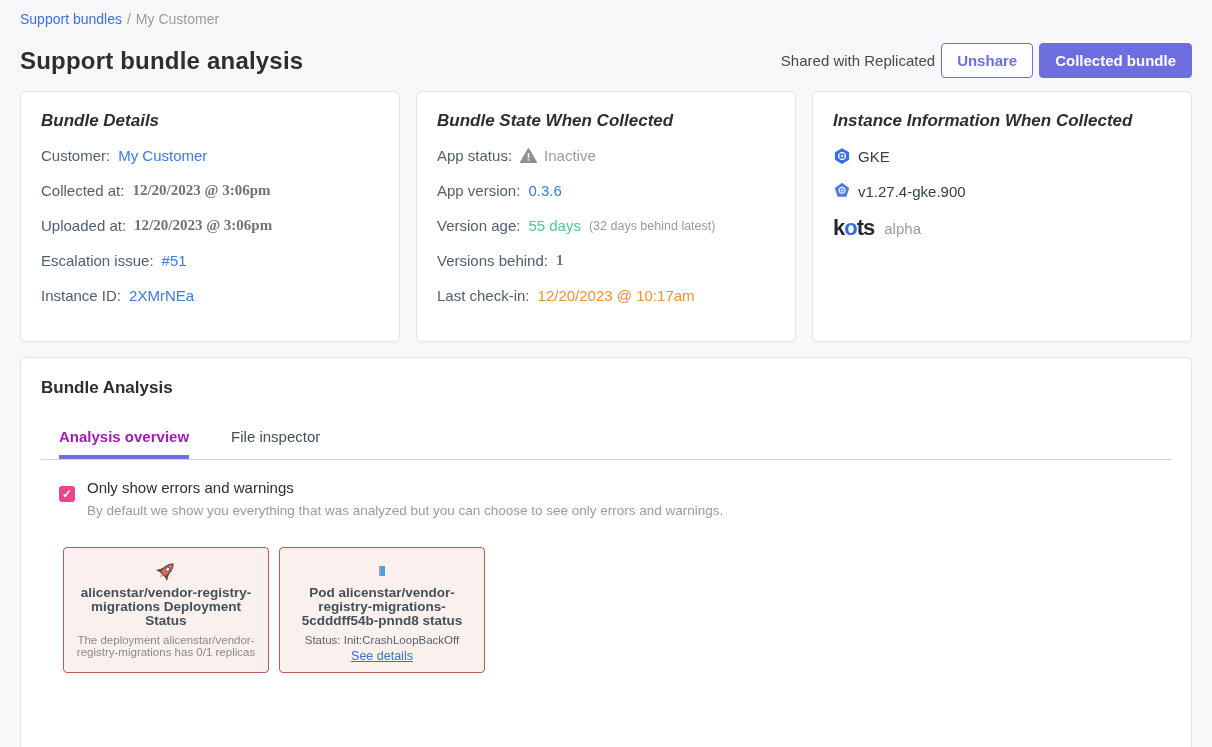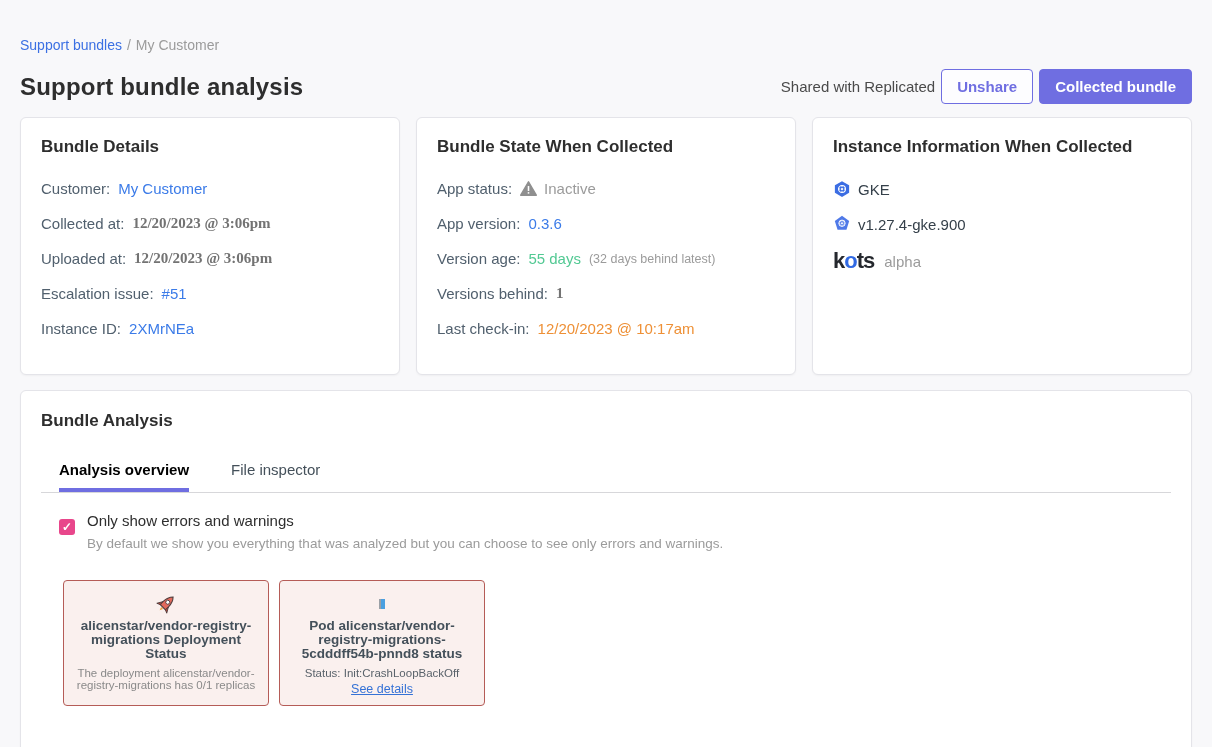--- a/index.html
+++ b/index.html
@@ -5,40 +5,40 @@
   * { margin:0; padding:0; box-sizing:border-box; }
   html,body { width:1212px; height:747px; overflow:hidden; }
   body {
     font-family: "Liberation Sans", sans-serif;
     background:#f8f8fa;
     color:#323232;
   }
   .page { padding:0 20px; }
 
   
-  .breadcrumb { padding-top:37px; font-size:14px; color:#9b9b9b; }
+  .breadcrumb { padding-top:11px; font-size:14px; color:#9b9b9b; }
   .breadcrumb a { color:#3b70e3; text-decoration:none; cursor:pointer; }
   .crumb-sep { margin:0 5px; color:#9b9b9b; }
 
   
   .header-row { display:flex; align-items:center; justify-content:space-between; margin-top:16px; }
   .page-title { font-size:24px; font-weight:bold; color:#2e2e2e; letter-spacing:.2px; }
   .header-actions { display:flex; align-items:center; gap:6px; }
   .shared-text { font-size:15px; color:#4a4a4a; }
   .btn { font-size:15px; font-weight:bold; border-radius:4px; padding:8px 15px; cursor:pointer; font-family:inherit; }
   .btn-outline { background:#fdfdff; border:1px solid #6f6ee1; color:#6f6ee1; }
   .btn-primary { background:#6f6ee1; border:1px solid #6f6ee1; color:#ffffff; }
 
   
   .cards-row { display:flex; gap:16px; margin-top:13px; }
   .card {
     flex:1; background:#ffffff; border:1px solid #e4e4e9; border-radius:6px;
     box-shadow:0 1px 2px rgba(0,0,0,.04); padding:19px 20px; min-height:232px;
   }
-  .card-title { font-size:17px; font-weight:bold; color:#2e2e2e; margin-bottom:23px; }
+  .card-title { font-size:17px; font-weight:bold; color:#2e2e2e; margin-bottom:16px;font-style:italic; }
   .info-row { font-size:15px; color:#51606e; margin-bottom:18px; display:flex; align-items:center; white-space:nowrap; }
   .info-row .lbl { margin-right:8px; }
   .val-strong { color:#737373; font-weight:bold;font-family:Liberation Serif, serif; }
   .val-link { color:#3b7be8; text-decoration:none; cursor:pointer; }
   .val-muted { color:#9b9b9b; }
   .val-green { color:#52c993; }
   .val-orange { color:#ee9036; }
   .note { color:#9b9b9b; font-size:12.5px; margin-left:8px; }
   .icon-gap { margin-right:7px; display:inline-flex; align-items:center; }
 
@@ -48,21 +48,21 @@
   .instance-row { margin-bottom:17px; display:flex; align-items:center; font-size:15px; color:#35404a; }
 
   
   .panel {
     margin-top:15px; background:#ffffff; border:1px solid #e4e4e9; border-radius:6px;
     box-shadow:0 1px 2px rgba(0,0,0,.04); padding:20px 20px; min-height:402px;
   }
   .panel-title { font-size:17px; font-weight:bold; color:#2e2e2e; }
   .tabs { display:flex; gap:42px; margin-top:30px; border-bottom:1px solid #d7d7da; padding-left:18px; }
   .tab { font-size:15px; color:#44505a; padding-bottom:14px; cursor:pointer; }
-  .tab.active { color:#000000; font-weight:bold; box-shadow:inset 0 -4px 0 #6f6ee1; }
+  .tab.active { color:#a21caf; font-weight:bold; box-shadow:inset 0 -4px 0 #6f6ee1; }
 
   .filter-row { display:flex; margin-top:19px; padding-left:18px; }
   .checkbox {
     width:16px; height:16px; background:#e8468b; border-radius:3px; margin-top:7px;
     display:flex; align-items:center; justify-content:center; cursor:pointer; flex:none;
   }
   .checkbox .check { color:#fff; font-size:12px; font-weight:bold; line-height:1; }
   .filter-text { margin-left:12px; }
   .filter-label { font-size:15px; color:#2e2e2e; }
   .filter-desc { font-size:13.5px; color:#9b9b9b; margin-top:7px; }

